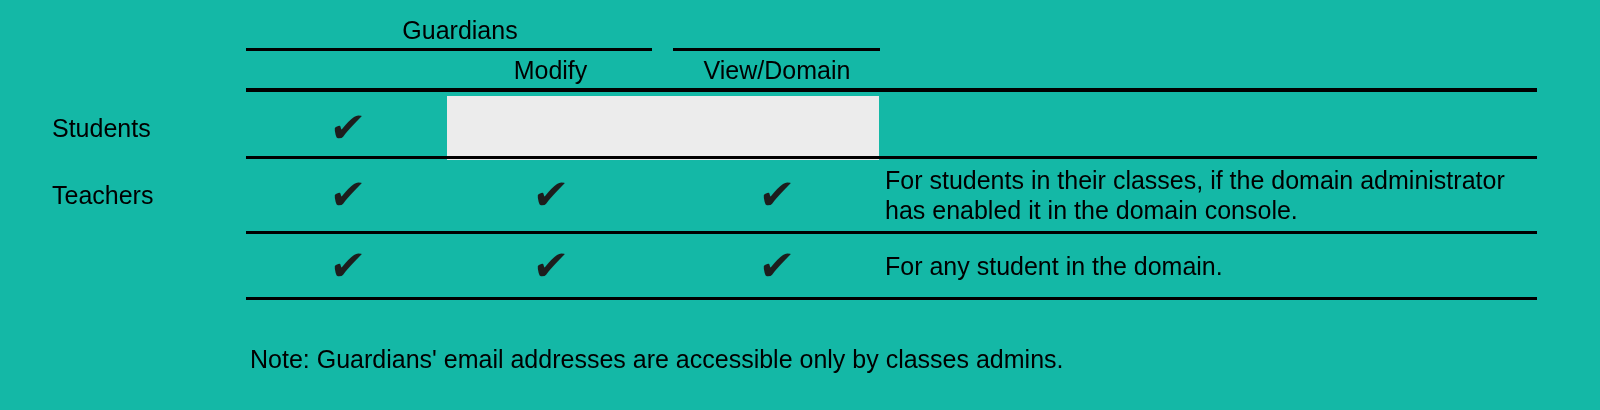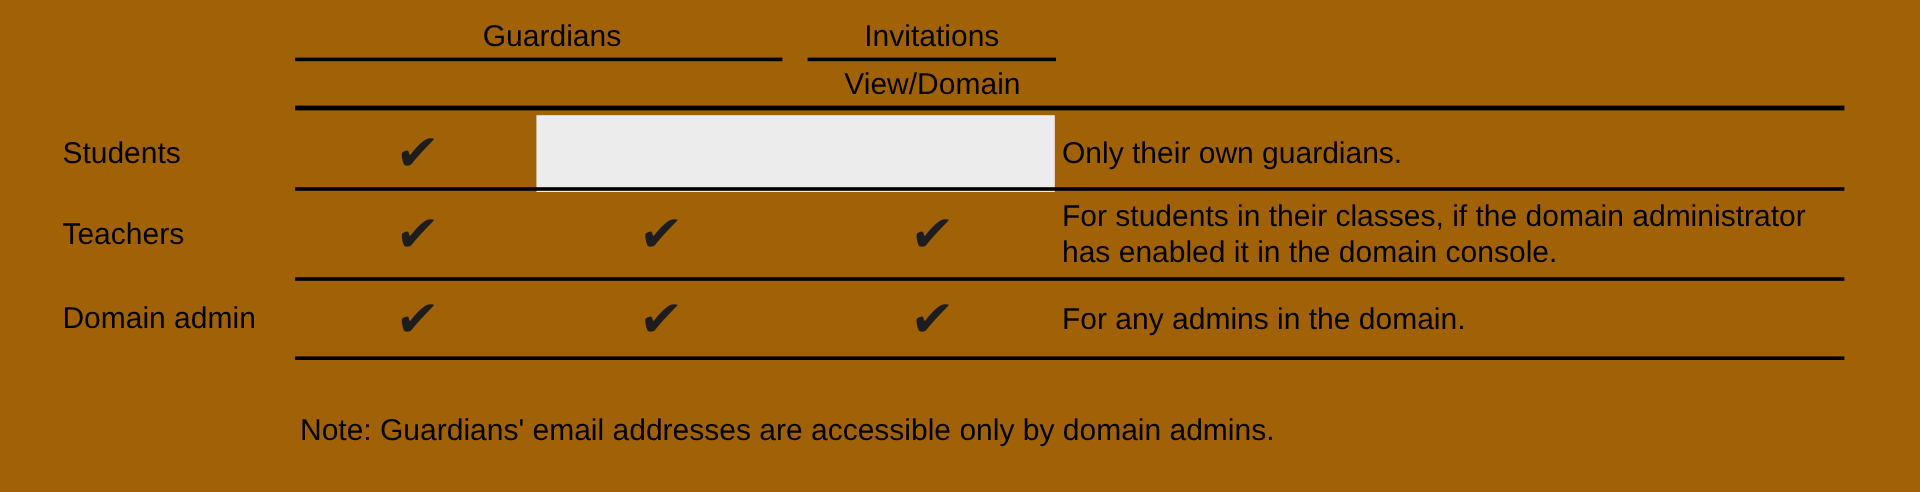--- a/index.html
+++ b/index.html
@@ -1,20 +1,20 @@
 <!DOCTYPE html>
 <html><head>
 <meta charset="utf-8">
 <style>
   html, body { margin: 0; padding: 0; }
   .canvas {
     position: relative;
     width: 1600px;
     height: 410px;
-    background: #a16207;
+    background: #14b8a6;
     color: #000000;
     font-family: "Liberation Sans", sans-serif;
     font-size: 25px;
     overflow: hidden;
   }
   .abs { position: absolute; }
   .line { position: absolute; background: #000000; }
   .group-label, .col-label { display: flex; align-items: center; justify-content: center; }
   .row { position: absolute; left: 0; width: 1600px; }
   .row-label { position: absolute; left: 52px; top: 0; height: 100%; display: flex; align-items: center; }
@@ -27,64 +27,62 @@
   .check { font-size: 42px; color: #1d1d1d; transform: skewX(-6deg); line-height: 1; }
   .blocked { position: absolute; left: 447px; width: 432px; top: 0; height: 100%; background: #ececec; }
   .footnote { position: absolute; left: 250px; top: 345px; }
 </style>
 </head>
 <body>
 
 <div class="canvas">
 
   <div class="abs group-label" style="left:250px; top:14px; width:420px; height:32px;">Guardians</div>
-  <div class="abs group-label" style="left:673px; top:14px; width:207px; height:32px;">Invitations</div>
 
   <div class="line" style="left:246px; top:48px; width:406px; height:3px;"></div>
   <div class="line" style="left:673px; top:48px; width:207px; height:3px;"></div>
 
+  <div class="abs col-label" style="left:449px; top:54px; width:203px; height:32px;">Modify</div>
   <div class="abs col-label" style="left:674px; top:54px; width:206px; height:32px;">View/Domain</div>
 
   <div class="line" style="left:246px; top:88px; width:1291px; height:4px;"></div>
 
   <div class="row" style="top:96px; height:64px;">
     <div class="blocked"></div>
     <div class="row-label">Students</div>
     <div class="cell cell-view">
       <span class="check">✔</span>
     </div>
-    <div class="desc">Only their own guardians.</div>
   </div>
   <div class="line" style="left:246px; top:156px; width:1291px; height:3px;"></div>
 
   <div class="row" style="top:159px; height:72px;padding-left:44px;">
     <div class="row-label">Teachers</div>
     <div class="cell cell-view">
       <span class="check">✔</span>
     </div>
     <div class="cell cell-modify">
       <span class="check">✔</span>
     </div>
     <div class="cell cell-viewmodify">
       <span class="check">✔</span>
     </div>
     <div class="desc">For students in their classes, if the domain administrator has enabled it in the domain console.</div>
   </div>
   <div class="line" style="left:246px; top:231px; width:1291px; height:3px;"></div>
 
   <div class="row" style="top:234px; height:63px;">
-    <div class="row-label">Domain admin</div>
     <div class="cell cell-view">
       <span class="check">✔</span>
     </div>
     <div class="cell cell-modify">
       <span class="check">✔</span>
     </div>
     <div class="cell cell-viewmodify">
       <span class="check">✔</span>
     </div>
-    <div class="desc">For any admins in the domain.</div>
+    <div class="desc">For any student in the domain.</div>
   </div>
   <div class="line" style="left:246px; top:297px; width:1291px; height:3px;"></div>
 
-  <div class="footnote">Note: Guardians' email addresses are accessible only by domain admins.</div>
+  <div class="footnote">Note: Guardians' email addresses are accessible only by classes admins.</div>
 
 </div>
 
 </body></html>

